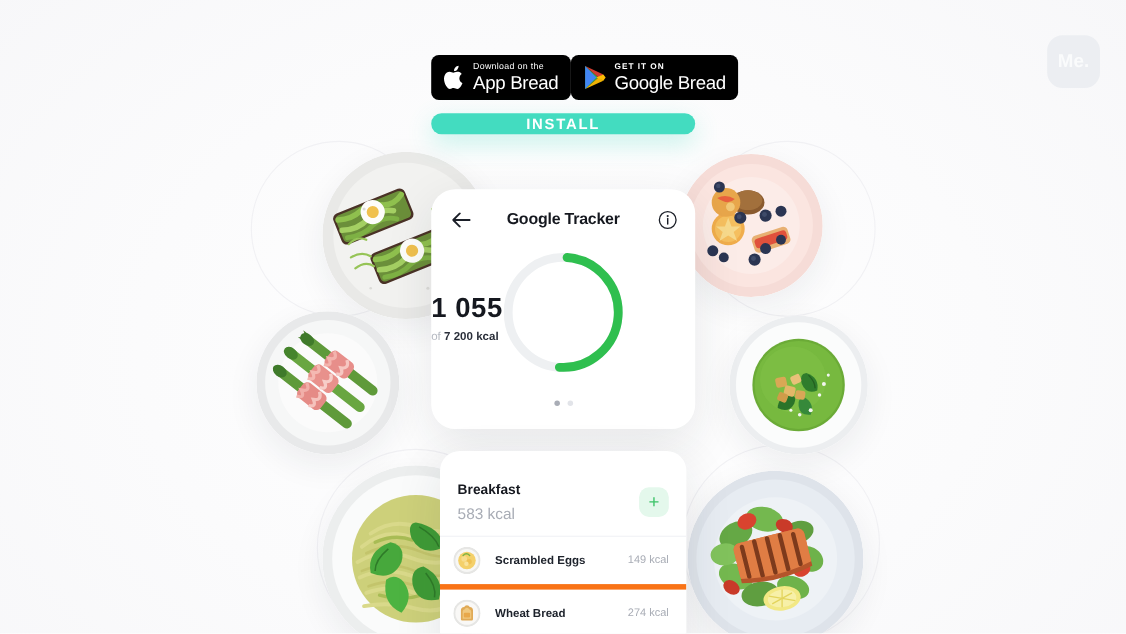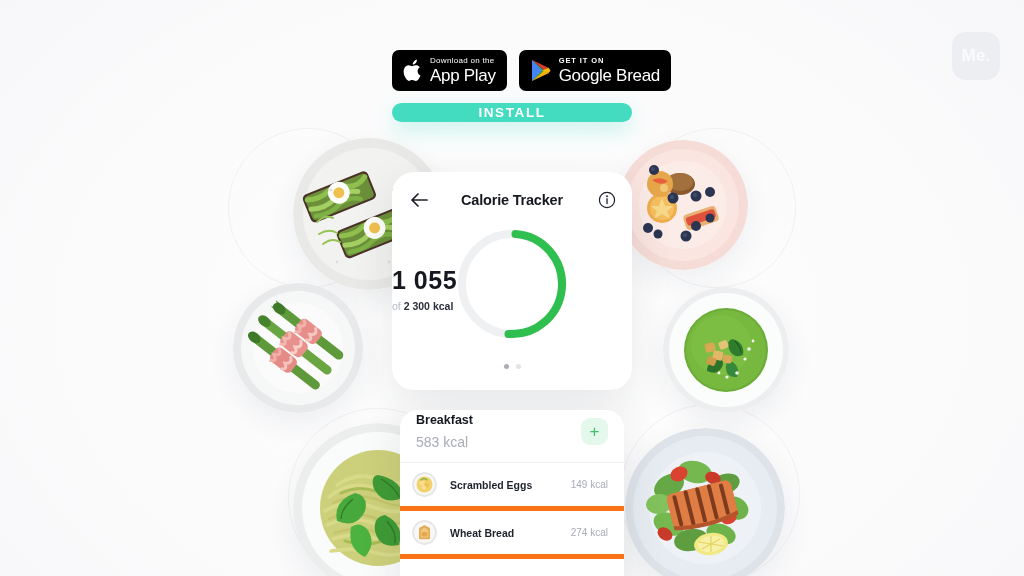--- a/index.html
+++ b/index.html
@@ -20,21 +20,21 @@
 
   
   .logo-badge {
     position:absolute; right:24px; top:32px; width:48px; height:48px;
     border-radius:14px; background:#eceef2;
     display:flex; align-items:center; justify-content:center;
     color:#fafbfc; font-size:17px; font-weight:700; letter-spacing:.2px;
   }
 
   
-  .badges { position:absolute; left:392px; top:50px; display:flex; gap:12px; }
+  .badges { position:absolute; left:392px; top:50px; display:flex; }
   .badge {
     background:#000; border-radius:7px; height:41px; padding:0 11px;
     display:flex; align-items:center; gap:8px; color:#fff;
   }
   .badge .glyph { flex:0 0 auto; display:flex; align-items:center; }
   .badge .lines { display:flex; flex-direction:column; justify-content:center; line-height:1; }
   .badge .top { font-size:8px; letter-spacing:.3px; margin-bottom:2px; white-space:nowrap; }
   .badge .top.caps { font-size:7.5px; letter-spacing:.9px;font-weight:bold; }
   .badge .bot { font-size:17px; font-weight:400; letter-spacing:-.3px; white-space:nowrap; }
 
@@ -81,21 +81,21 @@
   .ring-big { font-size:25px; font-weight:700; color:#15181f; letter-spacing:.5px; line-height:1; }
   .ring-sub { margin-top:7px; font-size:10.5px; color:#b6bac2; }
   .ring-sub b { color:#2a2f3a; font-weight:700; }
 
   .dots { display:flex; gap:7px; justify-content:center; margin-top:6px; }
   .dot { width:5px; height:5px; border-radius:50%; background:#e2e4e9; }
   .dot.active { background:#a9adb6; }
 
   
   .meal-head {
-    padding:3px 16px 12px 16px; display:flex; align-items:center;
+    padding:28px 16px 12px 16px; display:flex; align-items:center;
     border-bottom:1px solid #f1f2f5;
   }
   .meal-name { font-size:12.5px; font-weight:700; color:#15181f; }
   .meal-kcal { font-size:14px; color:#a8acb5; margin-top:7px; }
   .add-btn {
     margin-left:auto; width:27px; height:27px; border-radius:9px;
     background:#e4f8ec; border:none; color:#3ec46a; font-size:17px; font-weight:400;
     display:flex; align-items:center; justify-content:center; cursor:pointer; line-height:1;
   }
   .food-row {
@@ -347,21 +347,21 @@
 
     <a class="badge">
       <span class="glyph">
         <svg width="19" height="23" viewBox="0 0 19 23">
           <path d="M13.1 12.1c0-2.6 2.1-3.8 2.2-3.9-1.2-1.8-3.1-2-3.8-2-1.6-.2-3.1.9-3.9.9-.8 0-2.1-.9-3.4-.9C2.5 6.2.9 7.2 0 8.9c-1.8 3.2-.5 7.8 1.3 10.4.9 1.2 1.9 2.6 3.2 2.6 1.3-.1 1.8-.8 3.4-.8s2 .8 3.4.8c1.4 0 2.3-1.3 3.2-2.5 1-1.4 1.4-2.8 1.4-2.9 0 0-2.8-1-2.8-4.4z" fill="#fff" transform="translate(1.5 0)"></path>
           <path d="M11.3 4.1c.7-.9 1.2-2.1 1.1-3.3-1 0-2.3.7-3 1.6-.7.8-1.3 2-1.1 3.2 1.1.1 2.3-.6 3-1.5z" fill="#fff" transform="translate(1.5 0)"></path>
         </svg>
       </span>
       <span class="lines">
         <span class="top">Download on the</span>
-        <span class="bot">App Play</span>
+        <span class="bot">App Bread</span>
       </span>
     </a>
 
     <a class="badge">
       <span class="glyph">
         <svg width="21" height="23" viewBox="0 0 21 23">
           <path d="M2 1 L14 11.5 L2 22 Z" fill="#34a853"></path>
           <path d="M2 1 L2 22 L12 11.5 Z" fill="#4285f4"></path>
           <path d="M2 1 L14 11.5 L18.5 8.7 Z" fill="#ea4335" opacity=".9"></path>
           <path d="M14 11.5 L18.5 14.3 L2 22 Z" fill="#fbbc04" opacity=".95"></path>
@@ -378,40 +378,40 @@
   <button class="install-btn">INSTALL</button>
 
   <div class="card" id="card-top">
 
     <div class="card-head">
       <span class="back-arrow">
         <svg width="17" height="14" viewBox="0 0 17 14">
           <path d="M7 1 L1 7 L7 13 M1 7 L16 7" fill="none" stroke="#1b1f28" stroke-width="1.7" stroke-linecap="round" stroke-linejoin="round"></path>
         </svg>
       </span>
-      <span class="card-title">Calorie Tracker</span>
+      <span class="card-title">Google Tracker</span>
       <span class="info-icon">
         <svg width="18" height="18" viewBox="0 0 18 18">
           <circle cx="9" cy="9" r="7.6" fill="none" stroke="#1b1f28" stroke-width="1.2"></circle>
           <circle cx="9" cy="5.3" r=".95" fill="#1b1f28"></circle>
           <path d="M9 7.7 L9 12.6" stroke="#1b1f28" stroke-width="1.3" stroke-linecap="round"></path>
         </svg>
       </span>
     </div>
 
     <div class="ring-wrap">
       <svg width="112" height="112" viewBox="0 0 112 112">
         <circle cx="56" cy="56" r="50" fill="none" stroke="#eef0f2" stroke-width="8"></circle>
         <path d="M 59.5 6.1 A 50 50 0 1 1 52.5 105.9" fill="none" stroke="#2fbf4f" stroke-width="8" stroke-linecap="round"></path>
       </svg>
       <div class="ring-center">
         <div class="ring-big">1 055</div>
         <div class="ring-sub">
           <span>of</span>
-          <b>2 300 kcal</b>
+          <b>7 200 kcal</b>
         </div>
       </div>
     </div>
 
     <div class="dots">
       <span class="dot active"></span>
       <span class="dot"></span>
     </div>
   </div>
 

